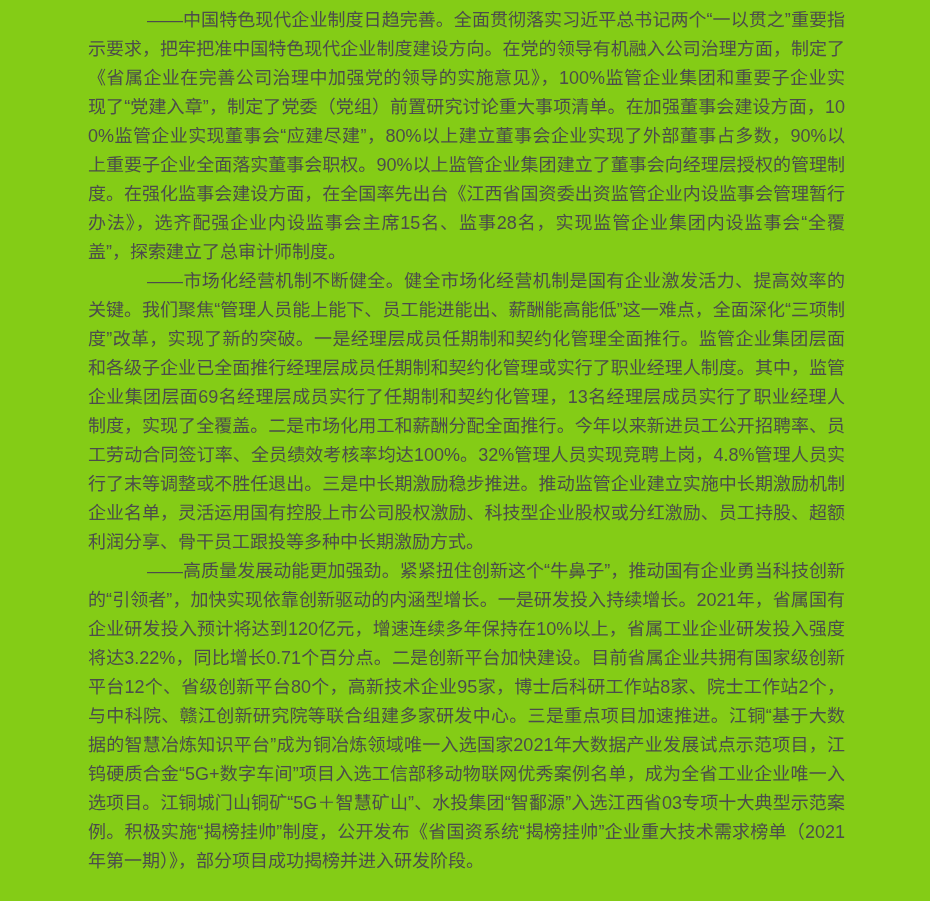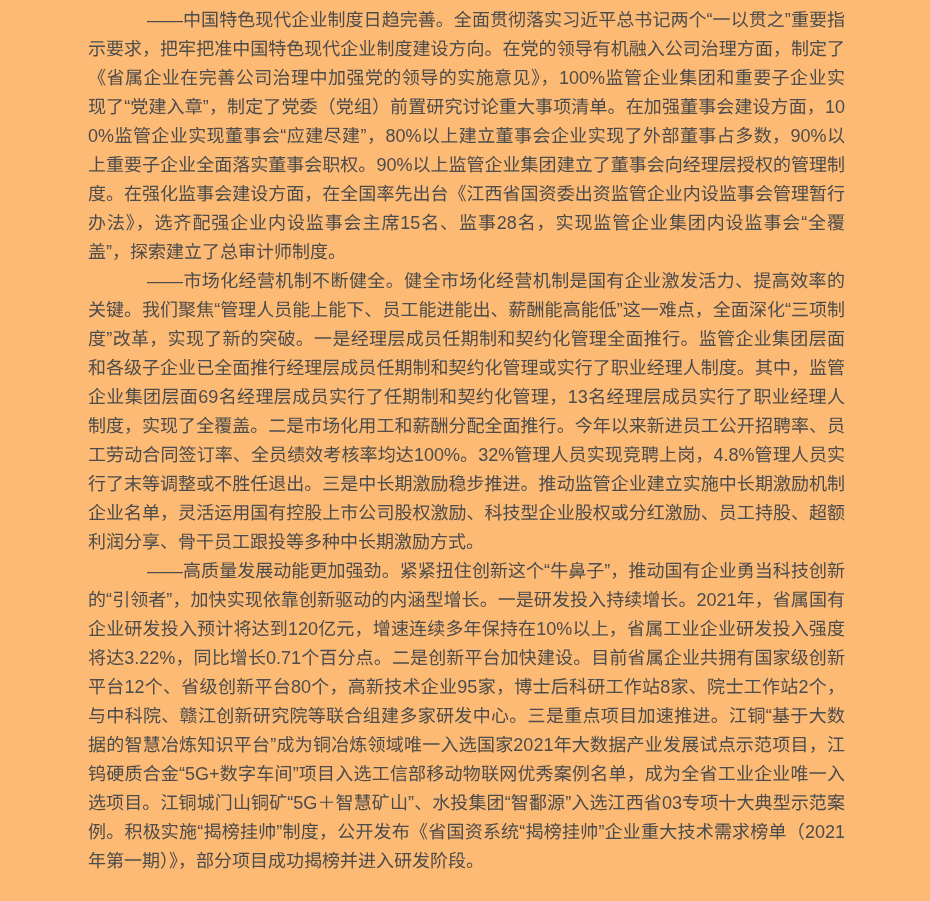--- a/index.html
+++ b/index.html
@@ -4,21 +4,21 @@
 <style>
   html, body {
     margin: 0;
     padding: 0;
     background: #ffffff;
   }
   .page {
     position: relative;
     width: 930px;
     height: 901px;
-    background: #fdba74;
+    background: #84cc16;
     overflow: hidden;
     font-family: "Liberation Sans", "DejaVu Sans", sans-serif;
   }
   .doc {
     position: absolute;
     left: 88px;
     top: 6px;
     width: 757px;
   }
   .doc p {

